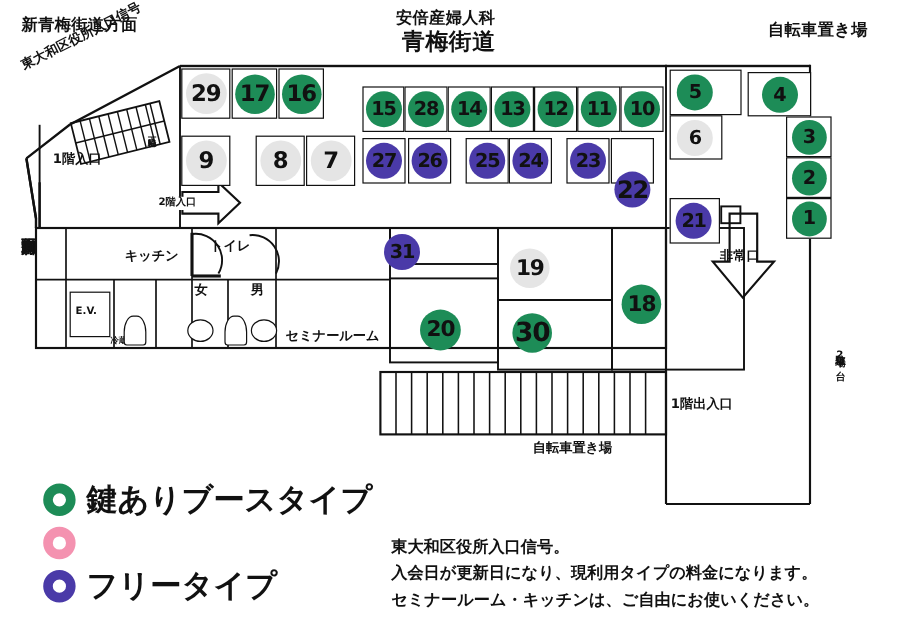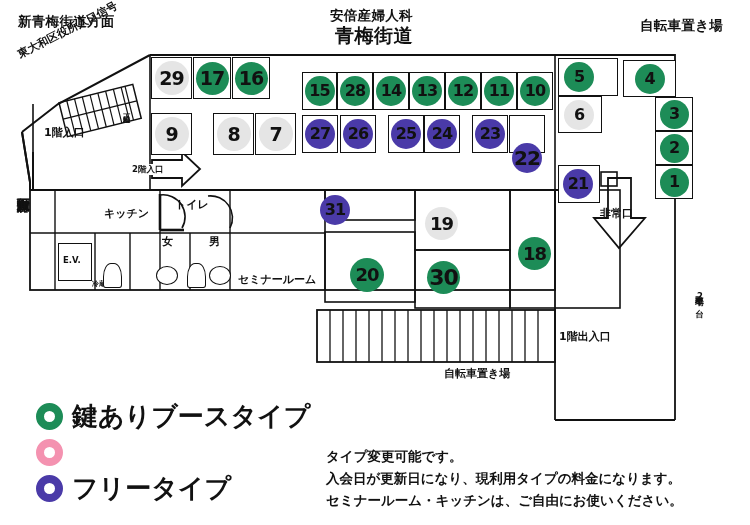--- a/index.html
+++ b/index.html
@@ -339,18 +339,18 @@
     <div class="leg-row">
       <div class="ring pink"></div>
     </div>
     <div class="leg-row">
       <div class="ring blue"></div>
       <div class="leg-txt">フリータイプ</div>
     </div>
   </div>
 
   <div id="notes">
-    <div class="note-line">タイプ変更可能です。</div>
+    <div class="note-line">東大和区役所入口信号。</div>
     <div class="note-line">入会日が更新日になり、現利用タイプの料金になります。</div>
     <div class="note-line">セミナールーム・キッチンは、ご自由にお使いください。</div>
   </div>
 
 </div>
 
 </body></html>

